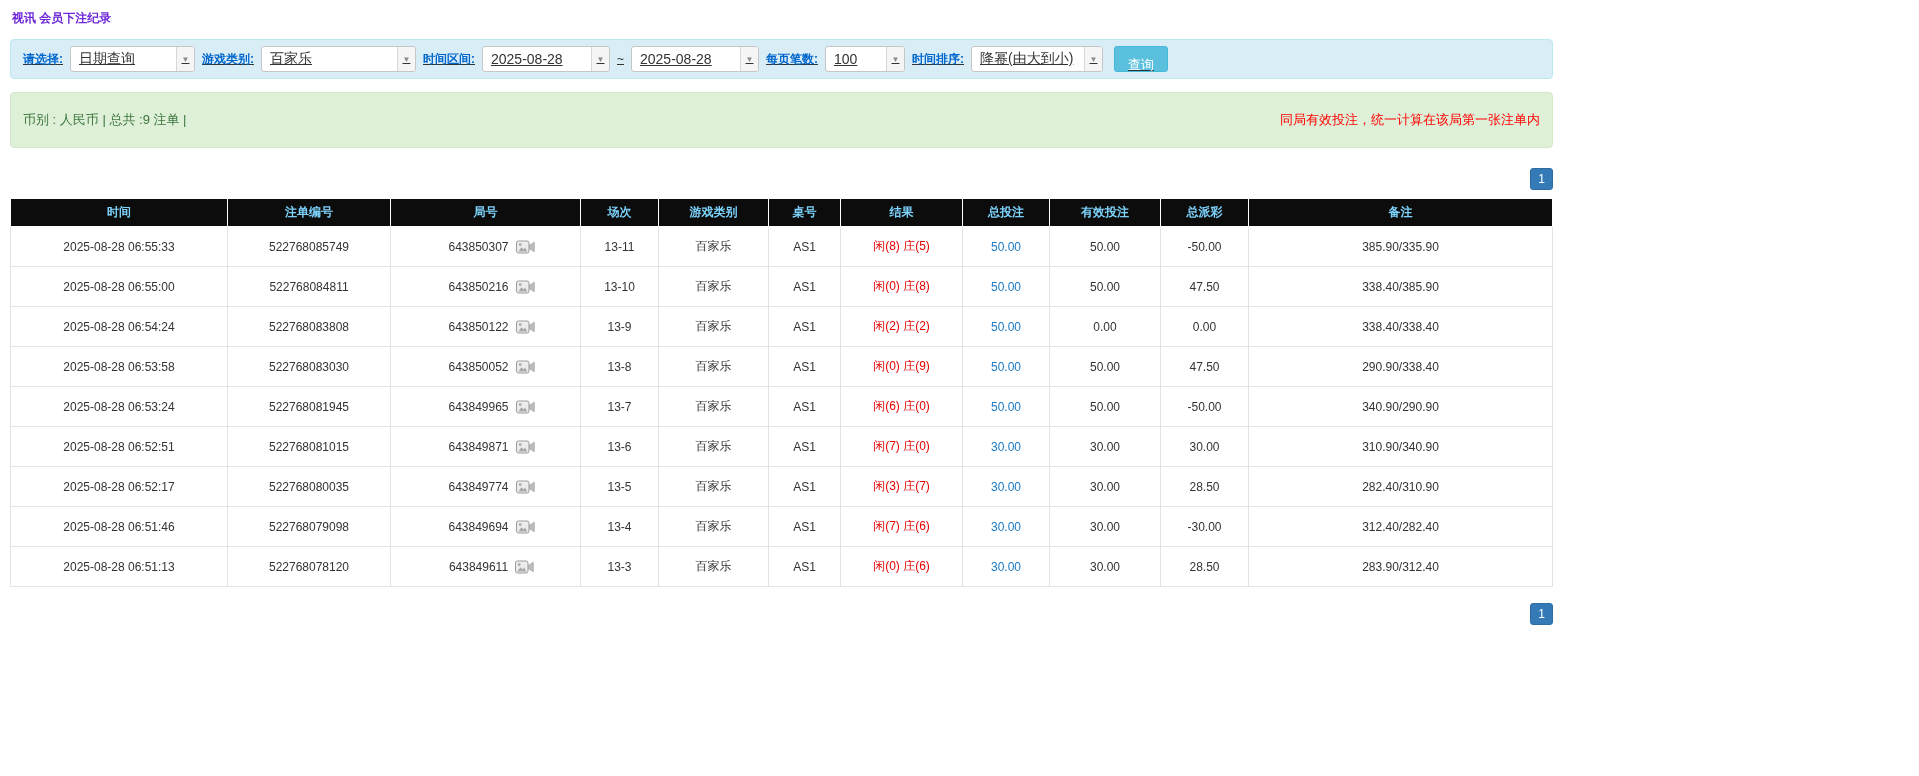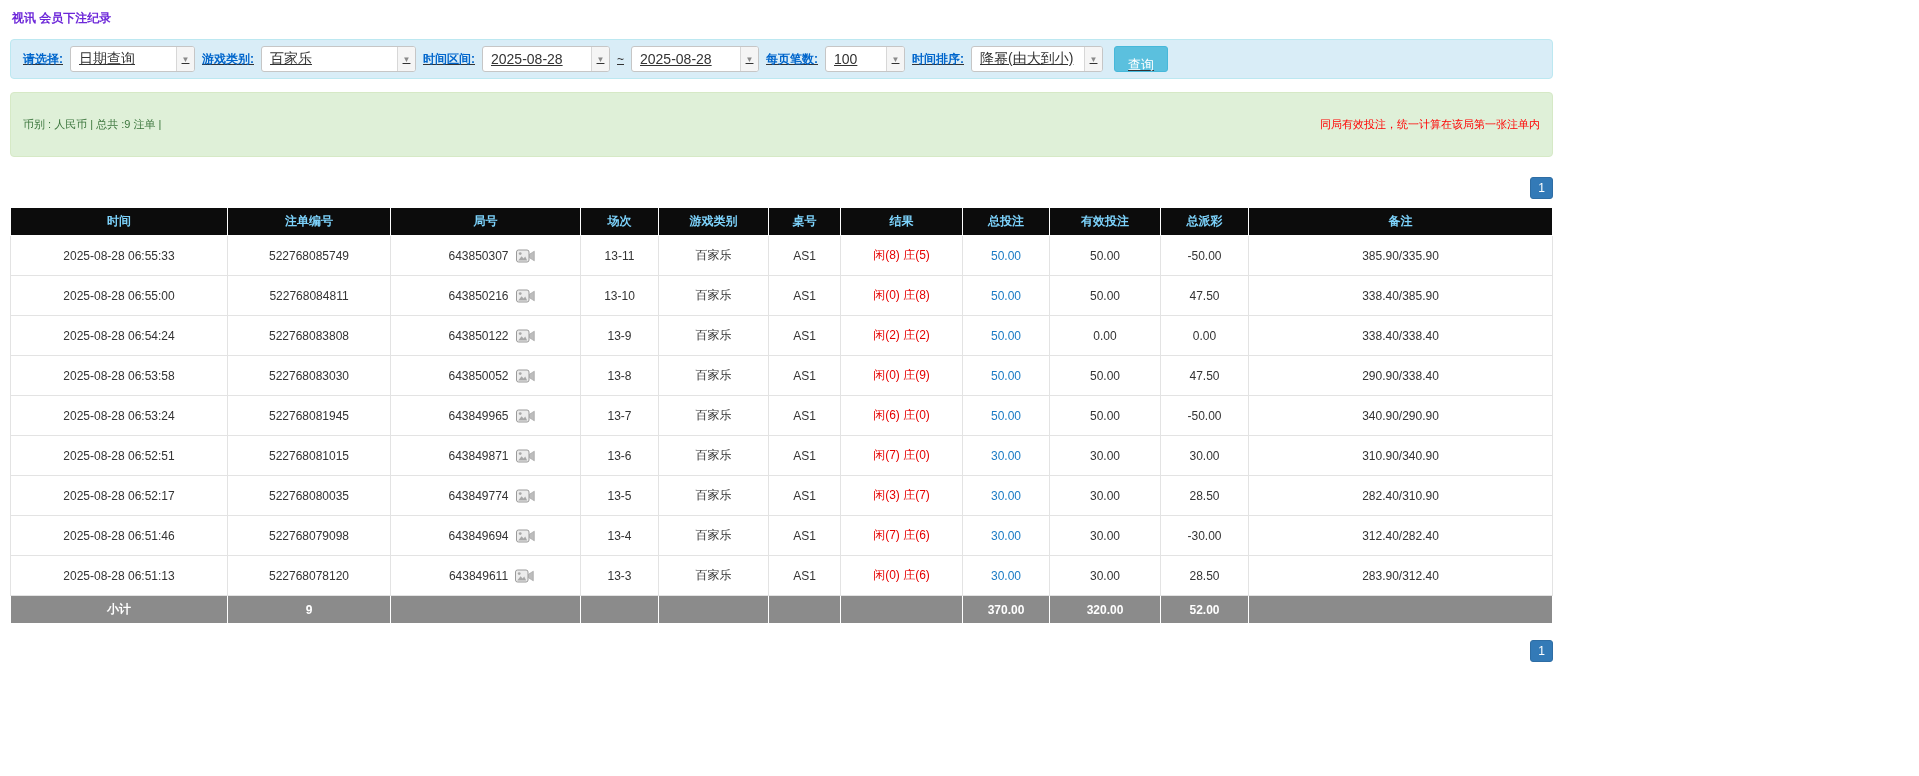--- a/index.html
+++ b/index.html
@@ -49,23 +49,23 @@
     background: var(--button-cyan); border: 1px solid #46b8da; color: #fff;
     font-size: 13px; height: 26px; padding: 9px 13px; border-radius: 3px;
     cursor: pointer; margin-left: 4px;
     font-family: "Liberation Sans", "DejaVu Sans", sans-serif;
   }
 
   
   .summary-bar {
     margin-top: 13px;
     background: var(--summary-bg); border: 1px solid #d6e9c6;
-    border-radius: 4px; padding: 24px 12px;
+    border-radius: 4px; padding: 18px 12px;
     display: flex; justify-content: space-between; align-items: center;
-    font-size: 11px;
+    font-size: 13px;
   }
   .summary-left { color: #3c763d; }
   .summary-right { color: var(--note-red); }
 
   
   .pager { display: flex; justify-content: flex-end; margin: 20px 0 8px; }
   .pager.bottom { margin: 16px 0 10px; }
   .page-btn {
     background: var(--pagination-blue); border: 1px solid #2e6da4; color: #fff;
     font-size: 12px; min-width: 20px; padding: 3px 7px; border-radius: 3px;
@@ -338,33 +338,20 @@
           <td>百家乐</td>
           <td>AS1</td>
           <td><span class="res">闲(0)</span> <span class="res">庄(6)</span></td>
           <td><span class="bet-link">30.00</span></td>
           <td>30.00</td>
           <td>28.50</td>
           <td>283.90/312.40</td>
         </tr>
       </tbody>
     <tfoot>
-      <tr class="foot">
-        <td>小计</td>
-        <td>9</td>
-        <td></td>
-        <td></td>
-        <td></td>
-        <td></td>
-        <td></td>
-        <td>370.00</td>
-        <td>320.00</td>
-        <td>52.00</td>
-        <td></td>
-      </tr>
     </tfoot>
   </table>
 
   <div class="pager bottom">
     <span class="page-btn">1</span>
   </div>
 
 </div>
 
 </body></html>

